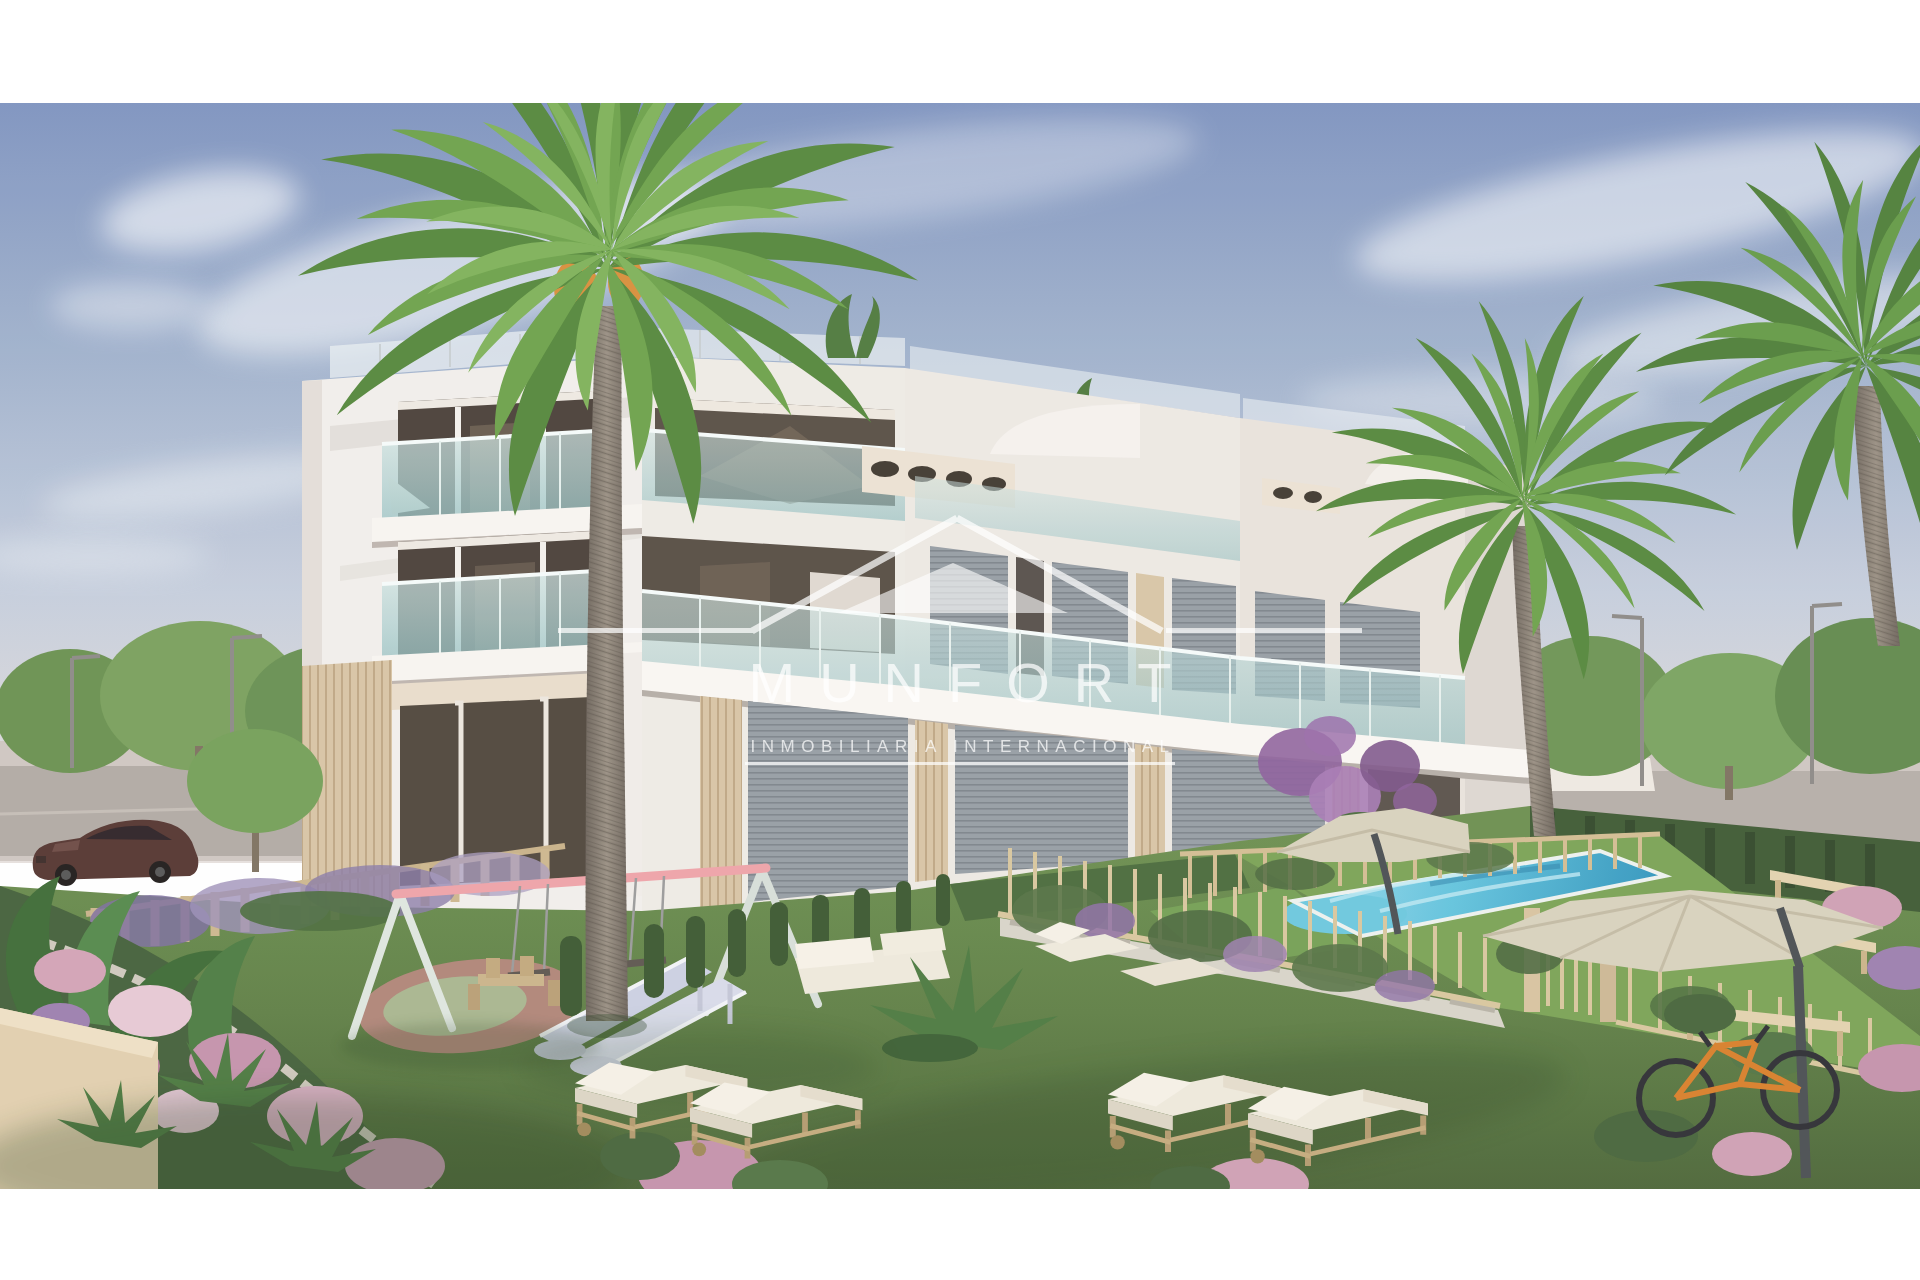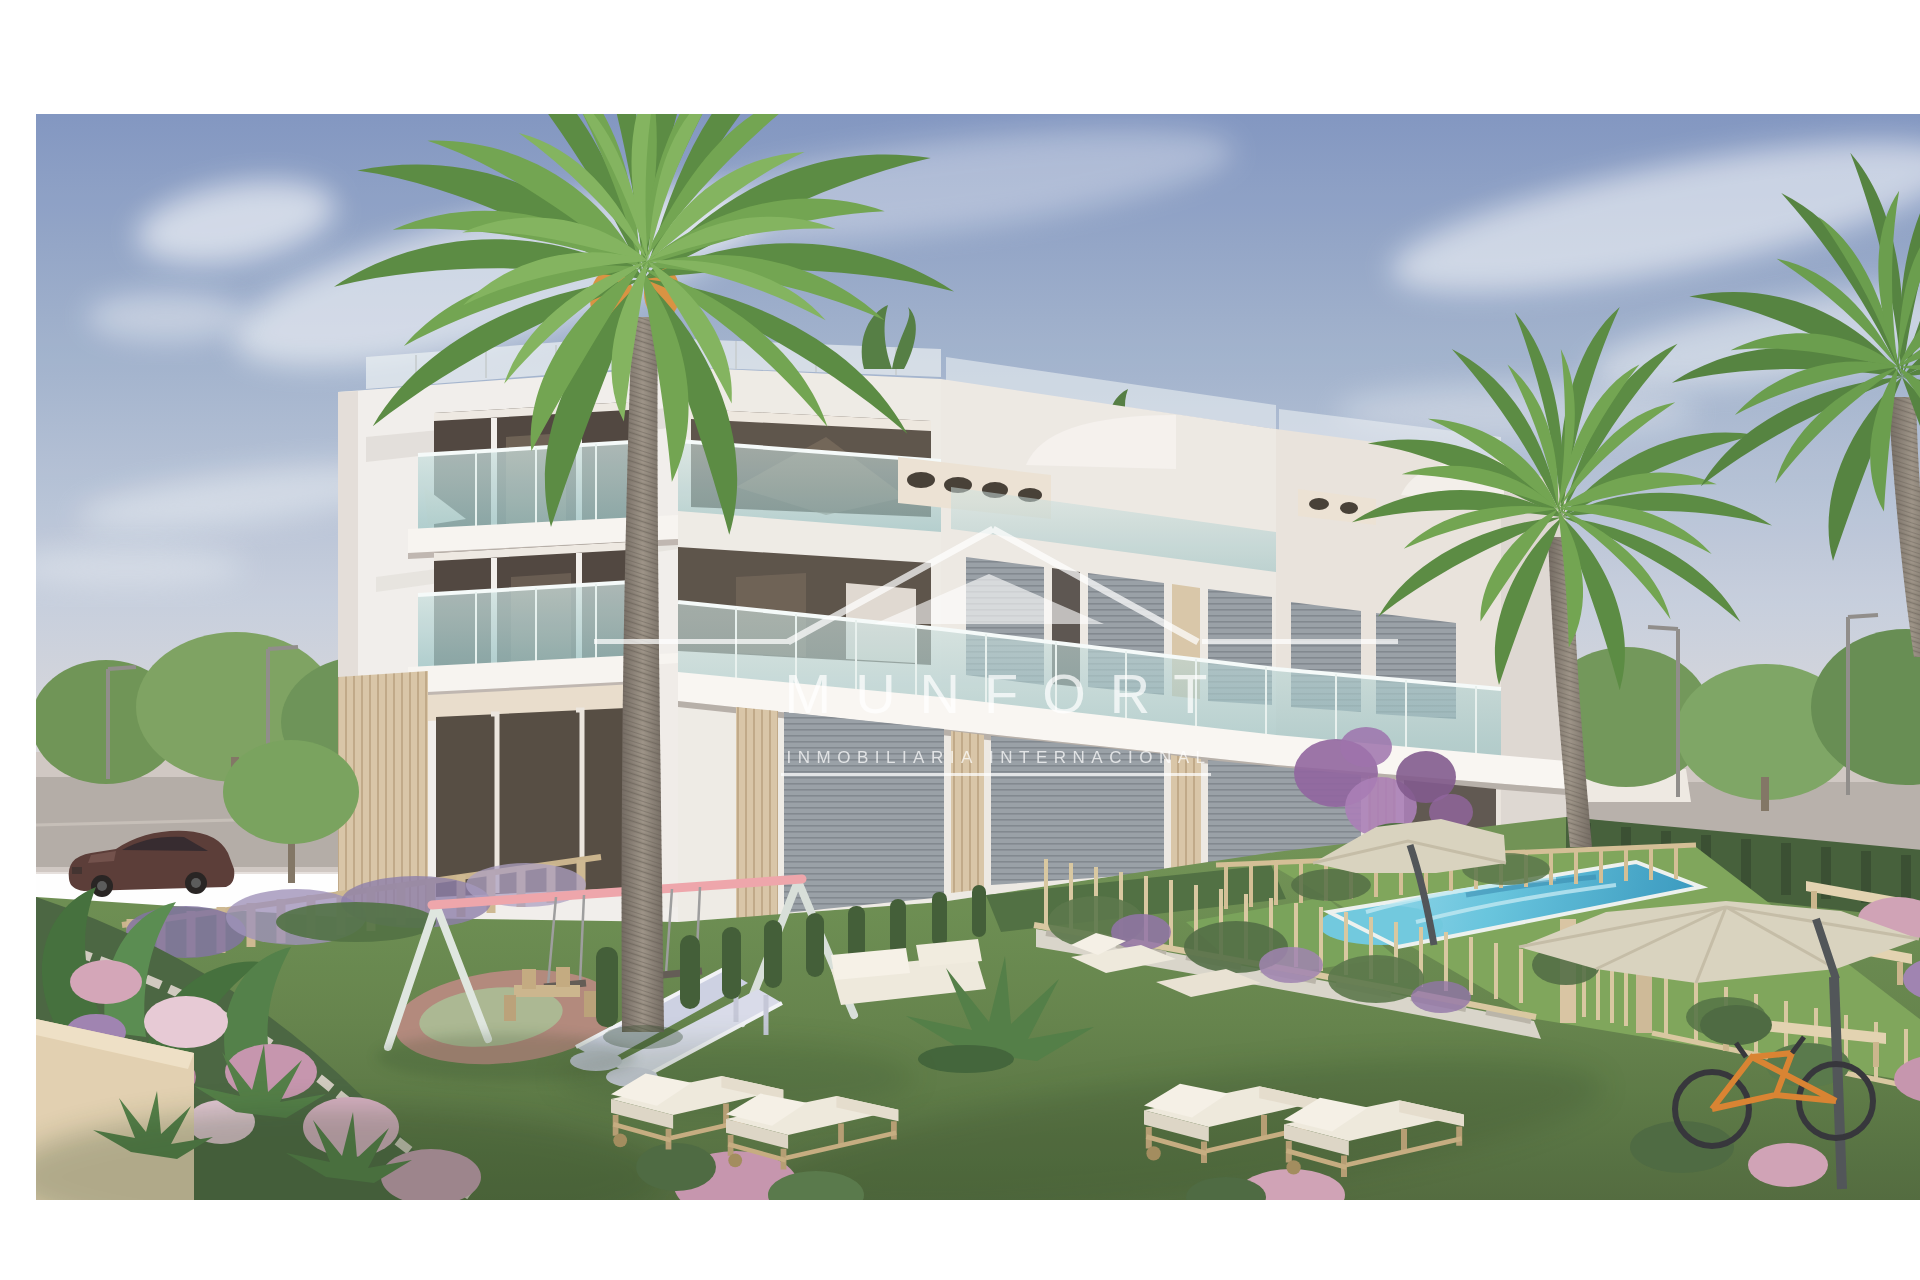--- a/index.html
+++ b/index.html
@@ -1,18 +1,18 @@
 <!DOCTYPE html>
 <html><head>
 <meta charset="utf-8">
 <style>
   html,body{margin:0;padding:0;background:#ffffff;}
   .page{position:relative;width:1920px;height:1280px;background:#ffffff;overflow:hidden;
         font-family:"Liberation Sans", sans-serif;}
-  .photo{position:absolute;left:0;top:114px;width:1536px;height:1086px;margin-left:36px;}
+  .photo{position:absolute;left:0;top:103px;width:1536px;height:1086px;}
   svg{display:block;}
   .wm-brand{font-family:"Liberation Sans",sans-serif;font-weight:400;font-size:56px;letter-spacing:24px;}
   .wm-tag{font-family:"Liberation Sans",sans-serif;font-weight:400;font-size:17px;letter-spacing:6.5px;}
 </style>
 </head>
 <body>
 
 <div class="page">
 <div class="photo">
 <svg viewBox="0 97 1920 1086" width="1920" height="1086" xmlns="http://www.w3.org/2000/svg">

